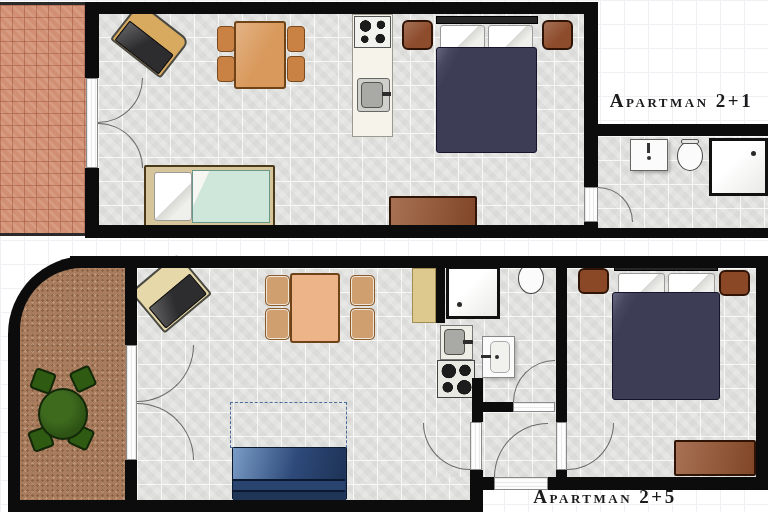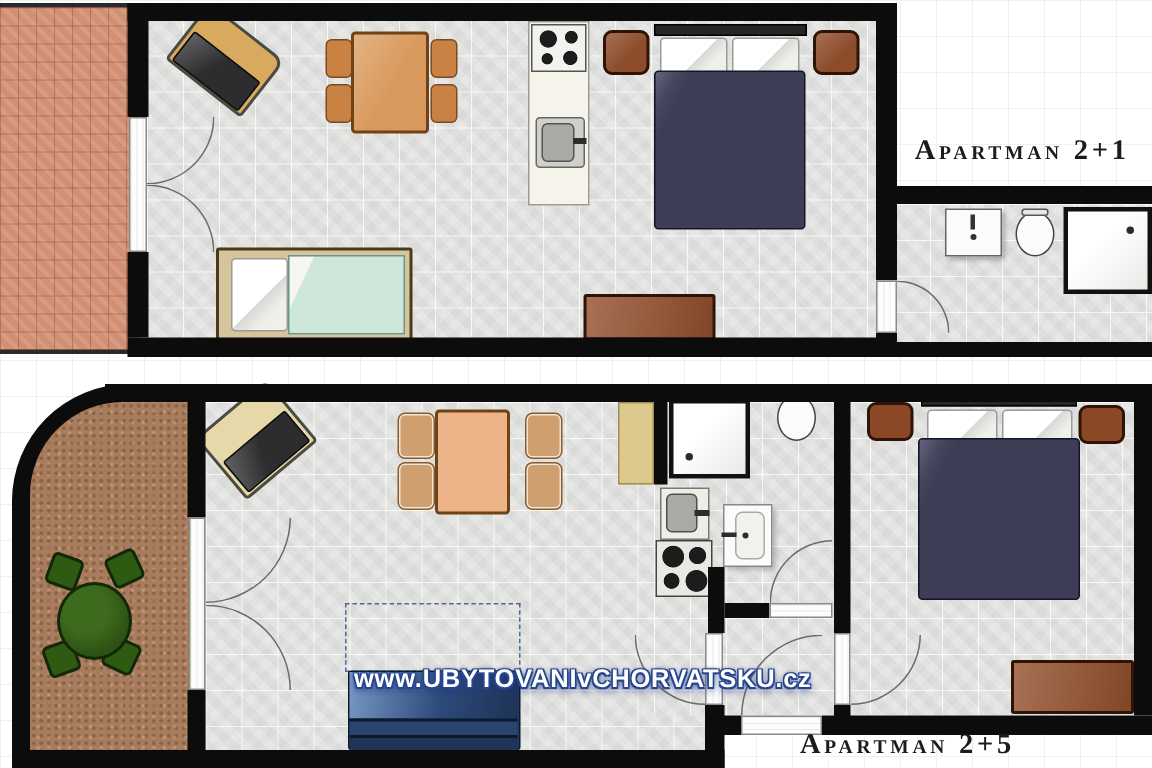--- a/index.html
+++ b/index.html
@@ -245,15 +245,14 @@
 
     <div class="door" style="left:556px;top:184px;width:11px;height:48px;"></div>
     <div class="arc arc-br" style="left:567px;top:185px;width:47px;height:47px;"></div>
 
     <div class="door door-h" style="left:494px;top:239px;width:54px;height:13px;"></div>
     <div class="arc arc-tl" style="left:494px;top:185px;width:54px;height:54px;"></div>
 
     <div class="apt-label" style="left:505px;top:248px;width:200px;">Apartman 2+5</div>
   </div>
 
-  <div class="watermark" style="left:236px;top:443px;">www.UBYTOVANIvCHORVATSKU.cz</div>
 
 </div>
 
 </body></html>

